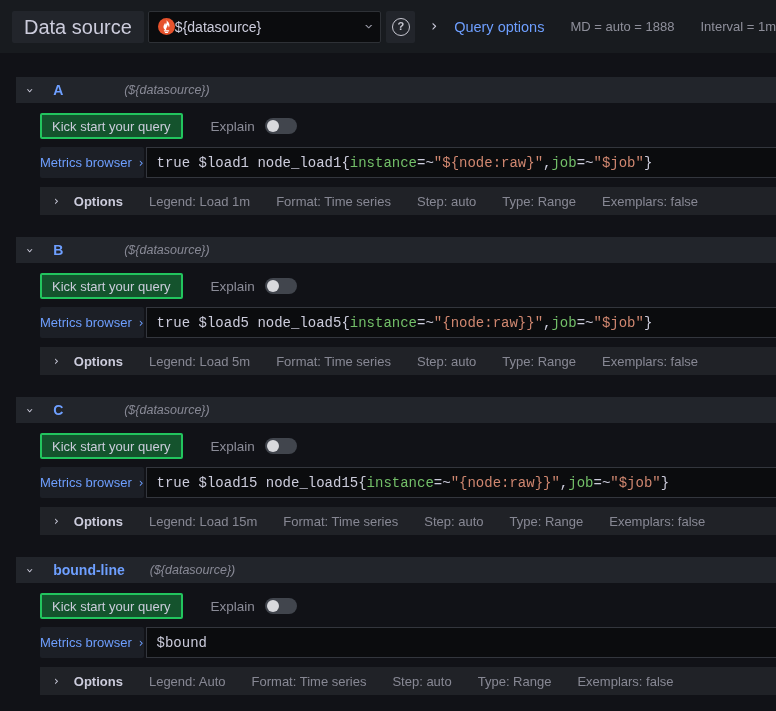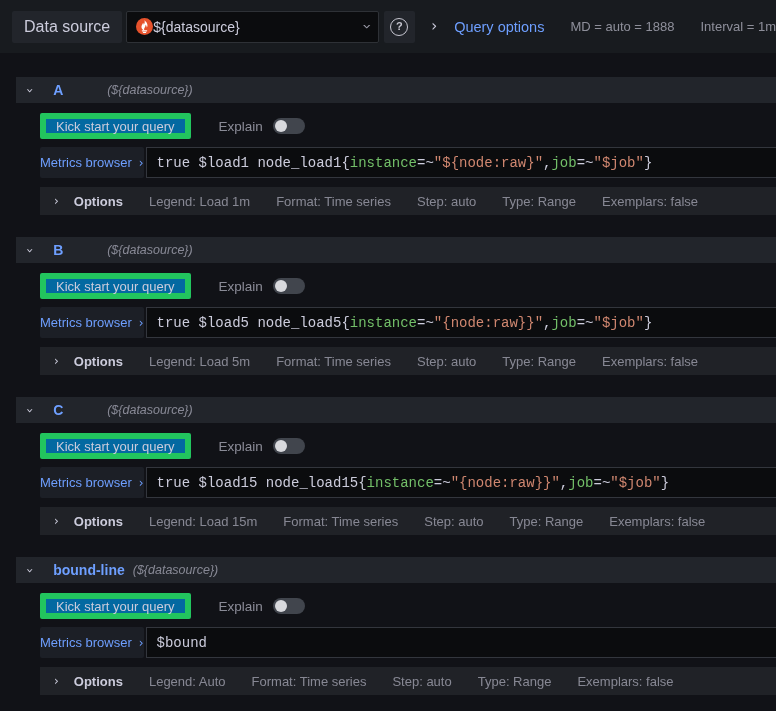--- a/index.html
+++ b/index.html
@@ -4,43 +4,43 @@
 <style>
   html,body{margin:0;padding:0;}
   body{
     width:776px;height:711px;overflow:hidden;
     background:#111217;color:#ccccdc;
     font-family:"Liberation Sans",sans-serif;
     -webkit-font-smoothing:antialiased;
   }
   
   .topbar{height:53px;display:flex;align-items:center;padding-left:12px;background:#181b1f;}
-  .ds-label{background:#22252b;height:32px;line-height:32px;padding:0 12px;border-radius:2px;font-size:16px;white-space:nowrap;}
+  .ds-label{background:#22252b;height:32px;line-height:32px;padding:0 12px;border-radius:2px;font-size:20px;white-space:nowrap;}
   .ds-picker{margin-left:4px;width:238px;height:30px;background:#0b0c0e;border:1px solid #2e3136;border-radius:2px;display:flex;align-items:center;padding:0 9px;gap:0;cursor:pointer;}
   .prom-icon{width:17px;height:17px;flex:0 0 auto;}
   .prom-icon svg{width:17px;height:17px;display:block;}
   .ds-value{font-size:14px;flex:1;white-space:nowrap;}
   .chev{display:inline-block;font-family:"DejaVu Sans",sans-serif;line-height:1;}
   .chev.down{transform:rotate(90deg);}
   .picker-chev{color:rgba(204,204,220,.75);font-size:15px;}
   .help-btn{margin-left:5px;width:32px;height:32px;background:#22252b;border:none;border-radius:2px;display:flex;align-items:center;justify-content:center;cursor:pointer;padding:0;}
   .help-circle{width:16px;height:16px;border:1.5px solid #c7c7d1;border-radius:50%;font-size:11px;line-height:15px;text-align:center;color:#c7c7d1;font-weight:700;font-family:"Liberation Sans",sans-serif;}
   .qo-group{margin-left:16px;display:flex;align-items:center;cursor:pointer;}
   .qo-chev{color:#ccccdc;font-size:15px;}
   .qo-label{color:#6e9fff;font-size:14.5px;margin-left:17px;white-space:nowrap;}
   .qo-stat{color:rgba(204,204,220,.65);font-size:13px;margin-left:26px;white-space:nowrap;}
   
   .sections{padding-top:24px;}
   .section{margin:0 0 22px 16px;}
   .sec-header{height:26px;background:#22252b;display:flex;align-items:center;padding-left:12px;margin-bottom:10px;cursor:pointer;}
   .hdr-chev{color:#ccccdc;font-size:13px;}
   .refid{color:#6e9fff;font-size:14px;font-weight:600;margin-left:20px;min-width:46px;}
-  .ds-hint{color:rgba(204,204,220,.6);font-style:italic;font-size:12.5px;margin-left:8px;white-space:nowrap;}
+  .ds-hint{color:rgba(204,204,220,.6);font-style:italic;font-size:12.5px;margin-left:25px;white-space:nowrap;}
   .row-kick{margin:0 0 8px 24px;display:flex;align-items:center;height:26px;}
-  .kick-btn{background:#0369a1;border:6px solid #22c55e;border-radius:2px;color:#ccccdc;font-size:13px;height:26px;padding:0 10px;font-family:inherit;cursor:pointer;white-space:nowrap;}
+  .kick-btn{background:#14532d;border:2px solid #22c55e;border-radius:2px;color:#ccccdc;font-size:13px;height:26px;padding:0 10px;font-family:inherit;cursor:pointer;white-space:nowrap;}
   .explain-label{margin-left:28px;color:rgba(204,204,220,.65);font-size:13.5px;}
   .toggle{margin-left:10px;width:32px;height:16px;border-radius:8px;background:#41454d;position:relative;display:inline-block;cursor:pointer;}
   .knob{position:absolute;left:2px;top:2px;width:12px;height:12px;border-radius:50%;background:#d8d9dd;}
   .row-query{margin:0 0 9px 24px;display:flex;height:31px;}
   .mb-btn{background:#1c1f26;border:none;border-radius:2px;color:#6e9fff;font-size:13px;display:flex;align-items:center;gap:7px;padding:0 0;height:31px;font-family:inherit;cursor:pointer;white-space:nowrap;}
   .mb-chev{color:#6e9fff;font-size:12px;}
   .expr{flex:1;margin-left:2px;background:#0b0c0e;border:1px solid #33363d;border-right:none;display:flex;align-items:center;padding:0 10px;font-family:"Liberation Mono","DejaVu Sans Mono",monospace;font-size:14px;white-space:pre;overflow:hidden;cursor:text;}
   .tok-text{color:#ccccdc;}
   .tok-label{color:#73bf69;}
   .tok-string{color:#d08770;}

